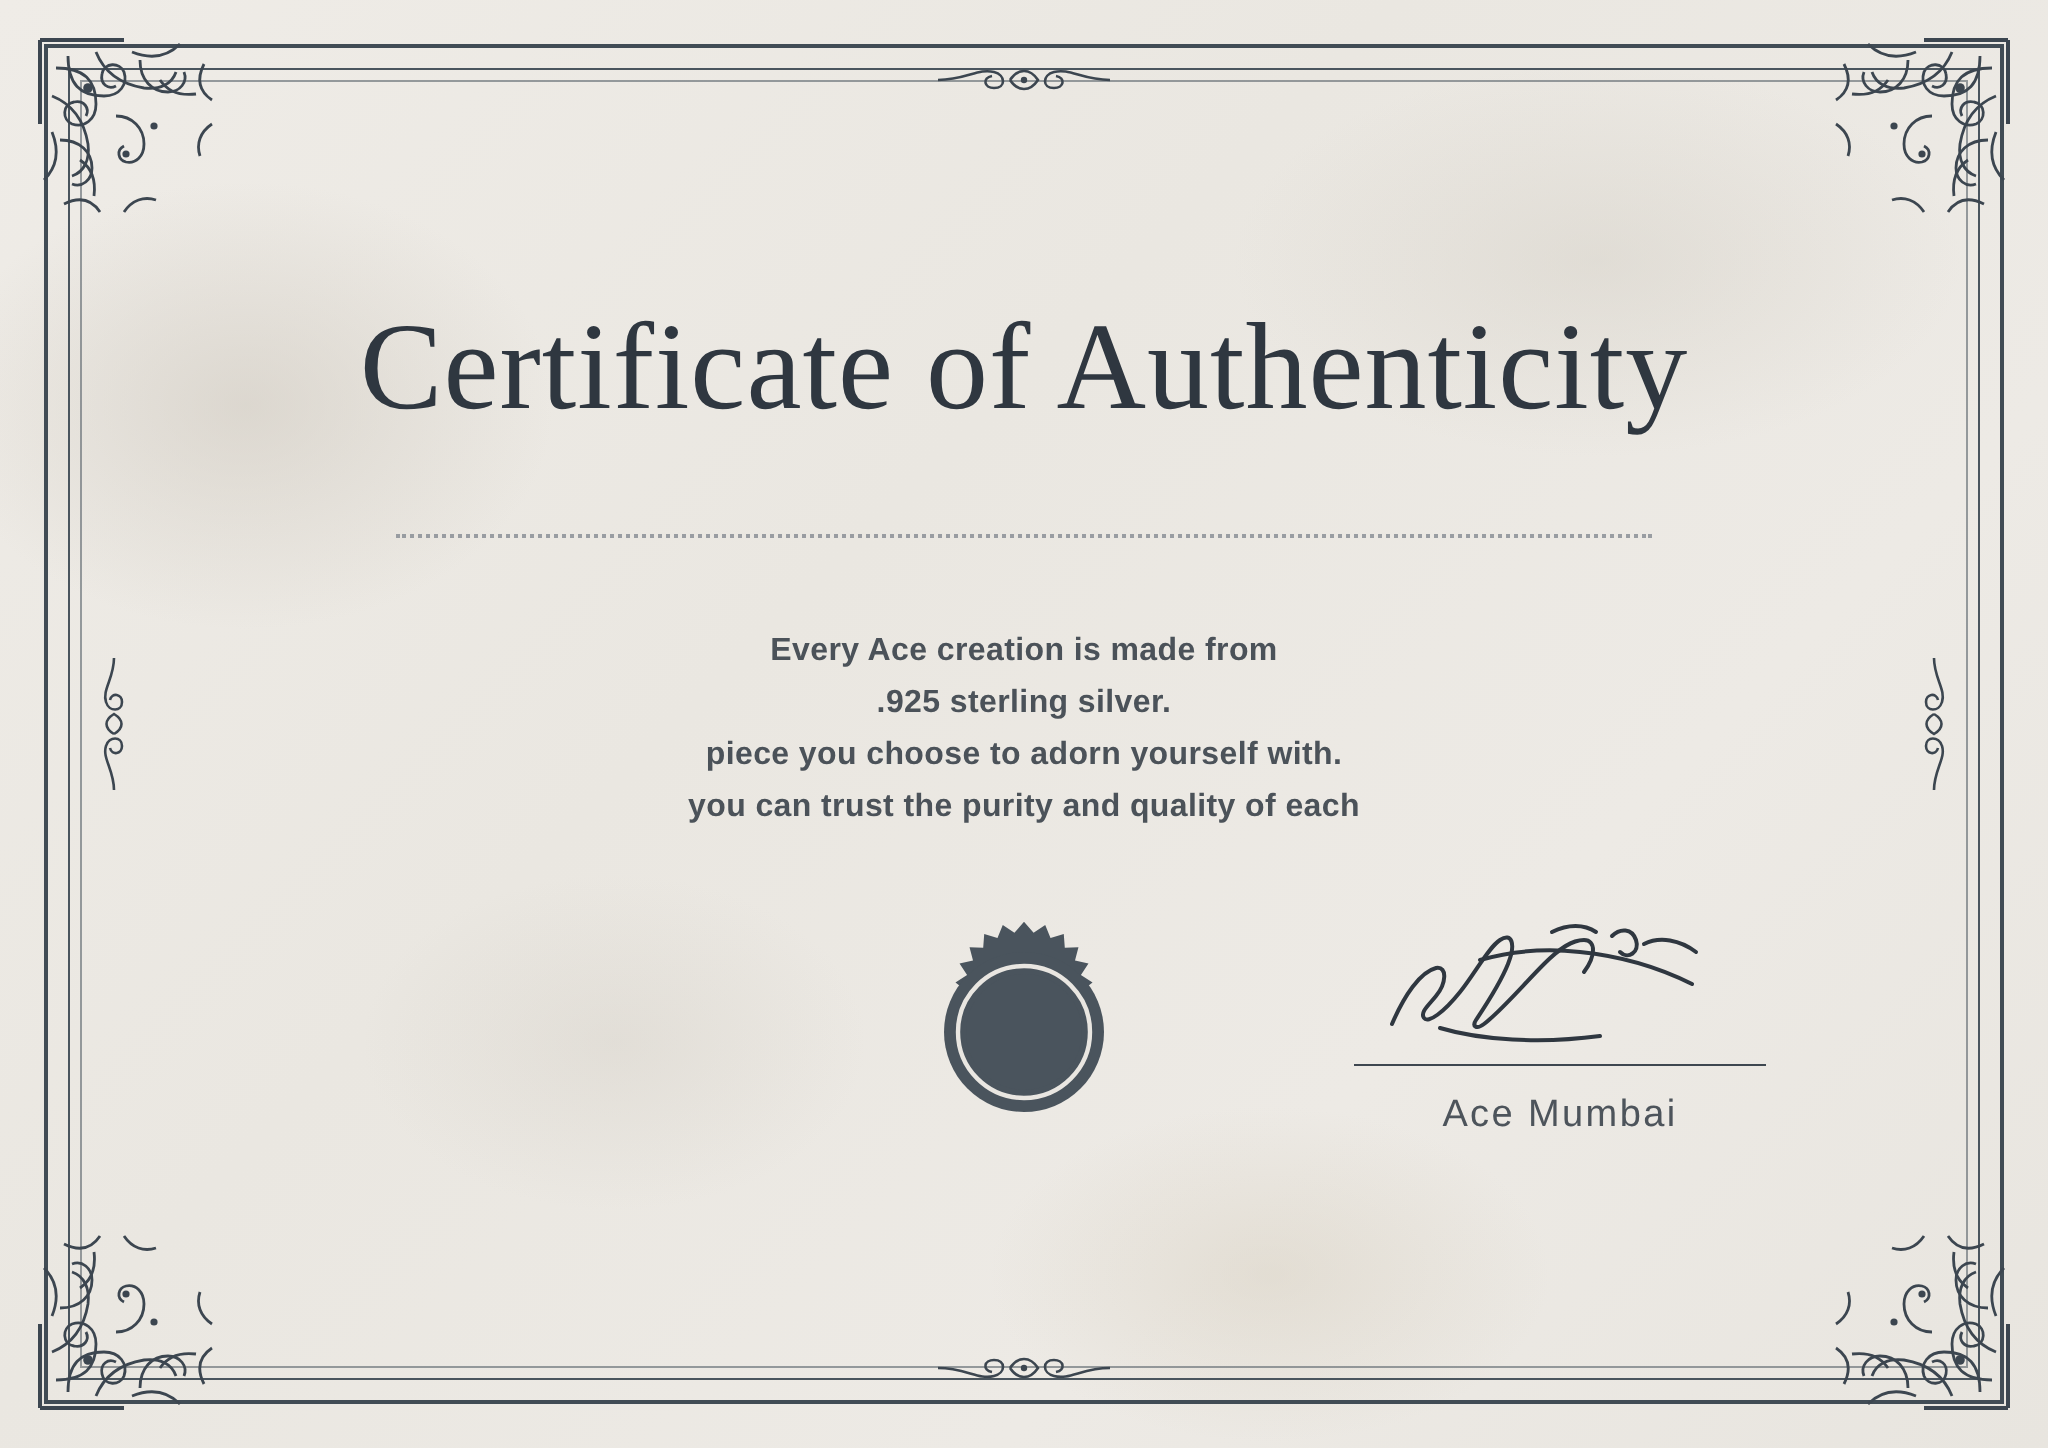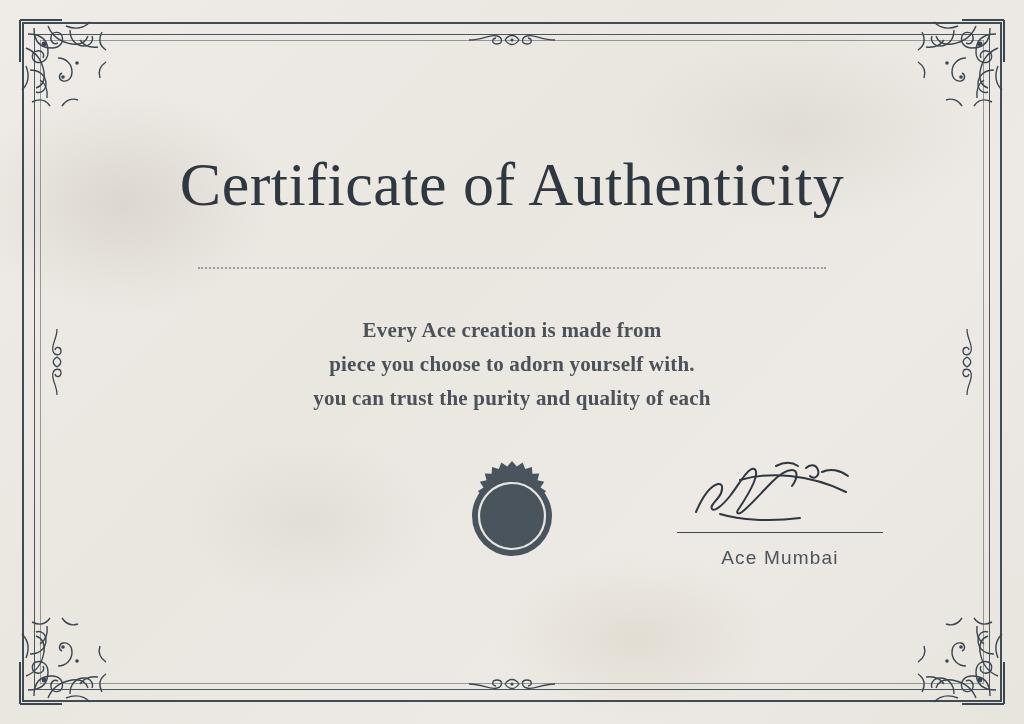--- a/index.html
+++ b/index.html
@@ -100,22 +100,22 @@
     margin: 50px auto 0 auto;
     border: 0;
     border-top: 2px dotted #8b9097;
     height: 0;
     opacity: 0.85;
   }
 
   .body-text {
     margin: 44px auto 0 auto;
     width: 640px;
-    font-family: Liberation Serif, serif;
-    font-size: 21px;
+    font-family: Liberation Sans, sans-serif;
+    font-size: 16px;
     font-weight: 700;
     color: #4b5259;
     line-height: 1.62;
     letter-spacing: 0.2px;
   }
   .body-text .line { display: block; }
 
   .sign-row {
     position: absolute;
     left: 0;
@@ -276,20 +276,21 @@
   </div>
 
   <div class="content">
 
     <h1 class="title">Certificate of Authenticity</h1>
 
     <hr class="divider">
 
     <div class="body-text">
       <span class="line">Every Ace creation is made from</span>
+      <span class="line">.925 sterling silver.</span>
       <span class="line">piece you choose to adorn yourself with.</span>
       <span class="line">you can trust the purity and quality of each</span>
     </div>
 
     <div class="sign-row">
 
       <div class="seal">
         <svg width="112" height="112" viewBox="0 0 112 112">
           <g transform="translate(56,56)">
             <path d="M0,-54 L4.7,-48.6 L10.4,-52.4 L13,-46.1 L19.5,-48.1 L20,-41.3 L26.7,-41.6 L25,-35 L31.6,-33.6 L27.9,-27.9 L33.6,-24.3 L28.2,-20.1 L32.8,-15.1 L26.6,-12.5 L29.8,-6.5 L23.1,-5.4 L24.8,1.2 L18,1.7 L18,8.5 L11.5,7.4 L9.6,13.9 L3.7,11 L0,16.7 L-3.7,11 L-9.6,13.9 L-11.5,7.4 L-18,8.5 L-18,1.7 L-24.8,1.2 L-23.1,-5.4 L-29.8,-6.5 L-26.6,-12.5 L-32.8,-15.1 L-28.2,-20.1 L-33.6,-24.3 L-27.9,-27.9 L-31.6,-33.6 L-25,-35 L-26.7,-41.6 L-20,-41.3 L-19.5,-48.1 L-13,-46.1 L-10.4,-52.4 L-4.7,-48.6 Z" transform="rotate(0) scale(1.02)" fill="#4a545d"></path>

